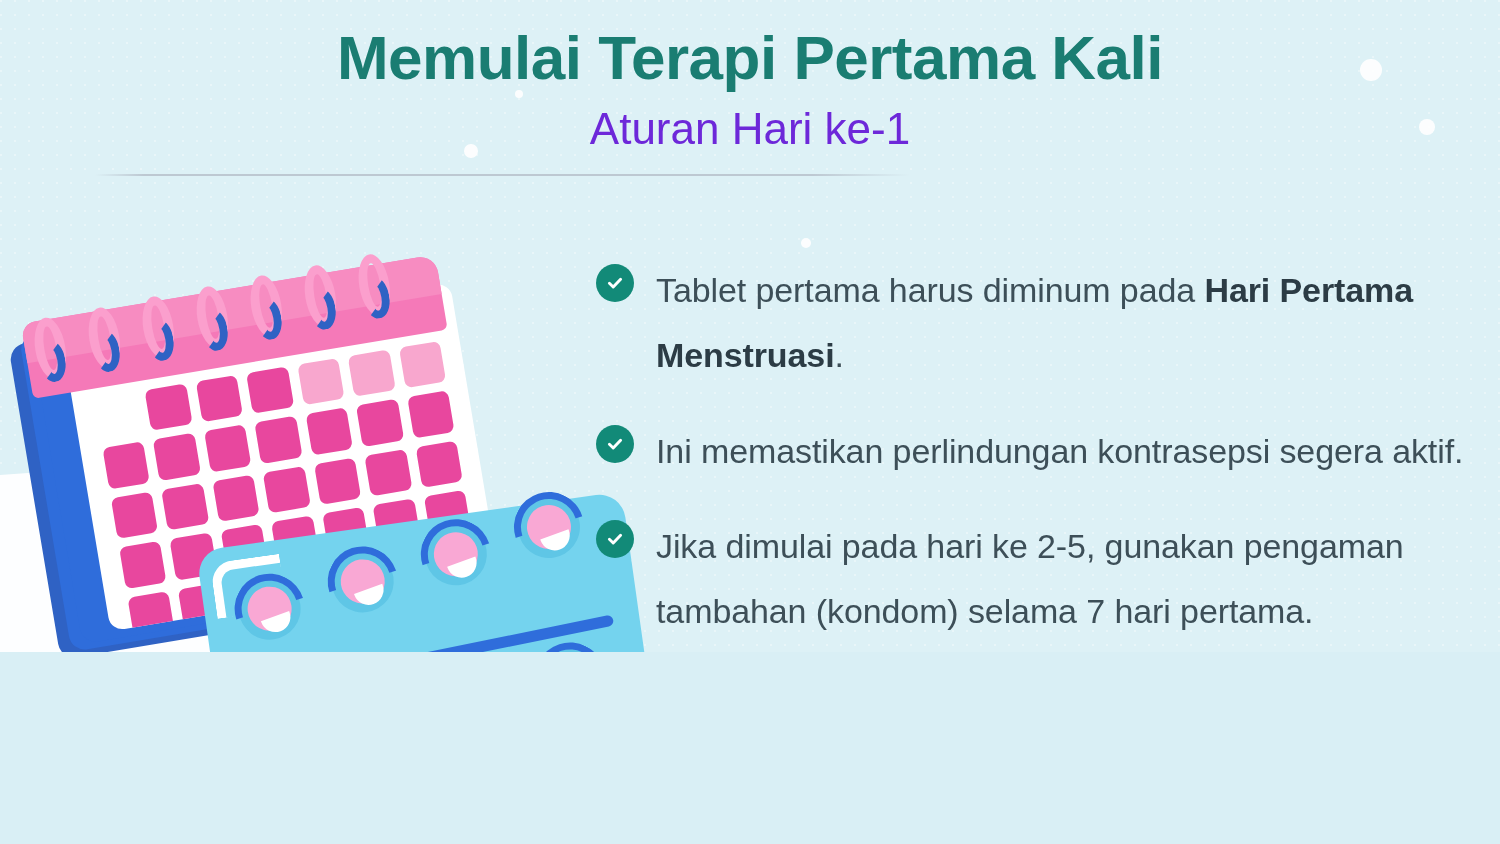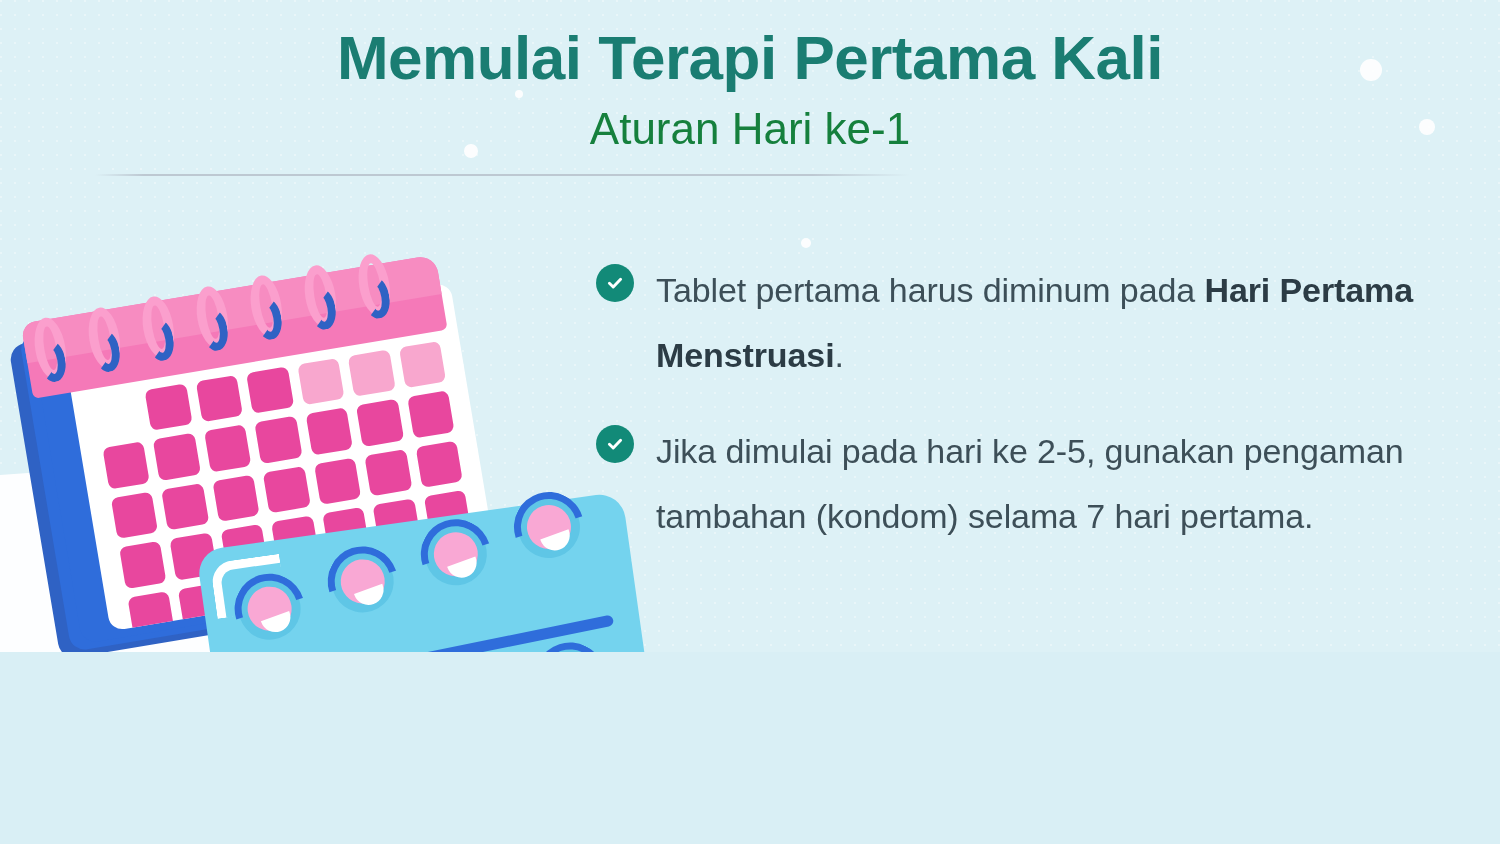--- a/index.html
+++ b/index.html
@@ -73,21 +73,21 @@
     font-weight: 700;
     letter-spacing: -0.5px;
     color: #1a7d72;
     line-height: 1.15;
   }
 
   .sub-title {
     margin-top: 10px;
     font-size: 44px;
     font-weight: 400;
-    color: #15803d;
+    color: #6d28d9;
     line-height: 1.2;
   }
 
   .title-divider {
     position: absolute;
     left: 95px;
     top: 174px;
     width: 815px;
     height: 2px;
     background: linear-gradient(to right,
@@ -466,17 +466,25 @@
           </svg>
         </div>
         <div class="bullet-text">Tablet pertama harus diminum pada <b>Hari Pertama Menstruasi</b>.</div>
       </div>
       <div class="bullet-row">
         <div class="check-icon" style="background: rgb(18, 138, 120);">
           <svg width="20" height="20" viewBox="0 0 20 20" aria-hidden="true">
             <path d="M4.4 10.3 L8.2 14.0 L15.6 6.2" fill="none" stroke="#ffffff" stroke-width="2.9" stroke-linecap="round" stroke-linejoin="round"></path>
           </svg>
         </div>
+        <div class="bullet-text">Ini memastikan perlindungan kontrasepsi segera aktif.</div>
+      </div>
+      <div class="bullet-row">
+        <div class="check-icon" style="background: rgb(18, 138, 120);">
+          <svg width="20" height="20" viewBox="0 0 20 20" aria-hidden="true">
+            <path d="M4.4 10.3 L8.2 14.0 L15.6 6.2" fill="none" stroke="#ffffff" stroke-width="2.9" stroke-linecap="round" stroke-linejoin="round"></path>
+          </svg>
+        </div>
         <div class="bullet-text">Jika dimulai pada hari ke 2-5, gunakan pengaman tambahan (kondom) selama 7 hari pertama.</div>
       </div>
     </div>
 
 </div>
 
 </body></html>

